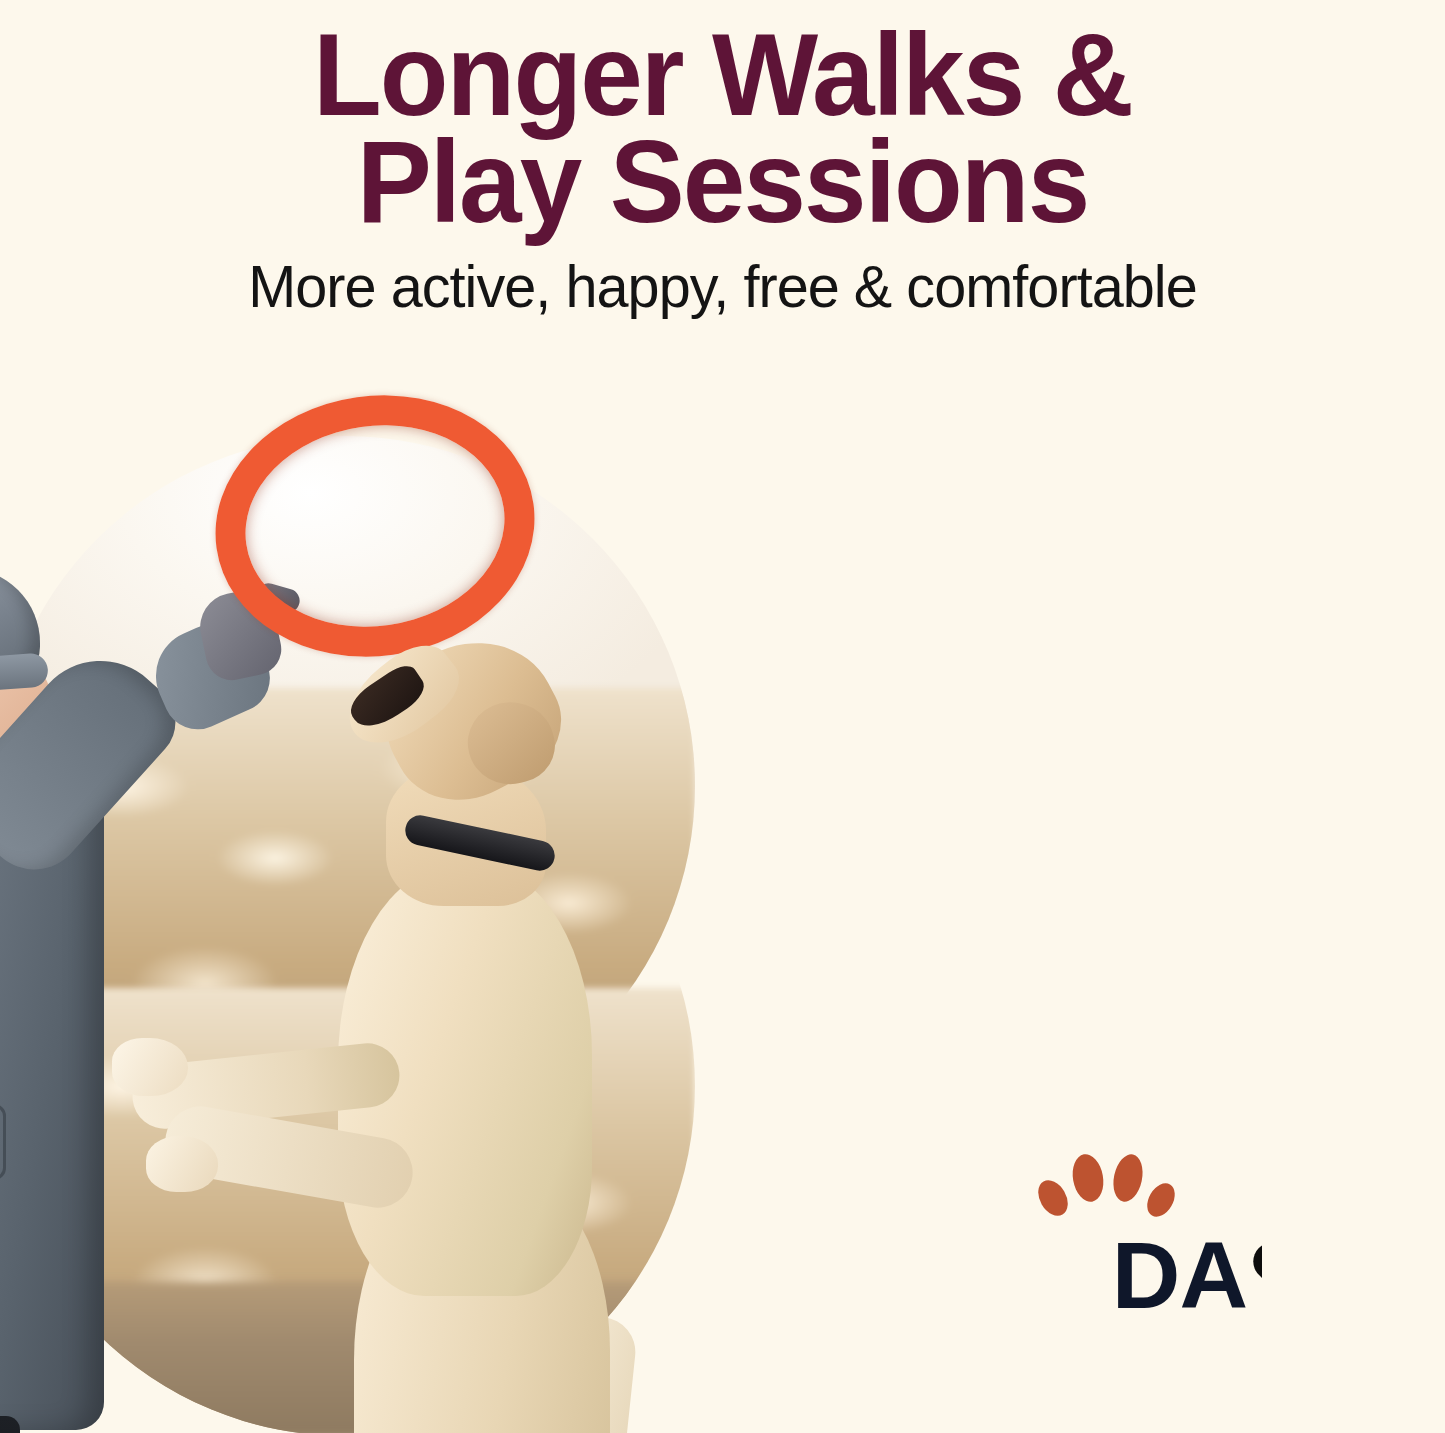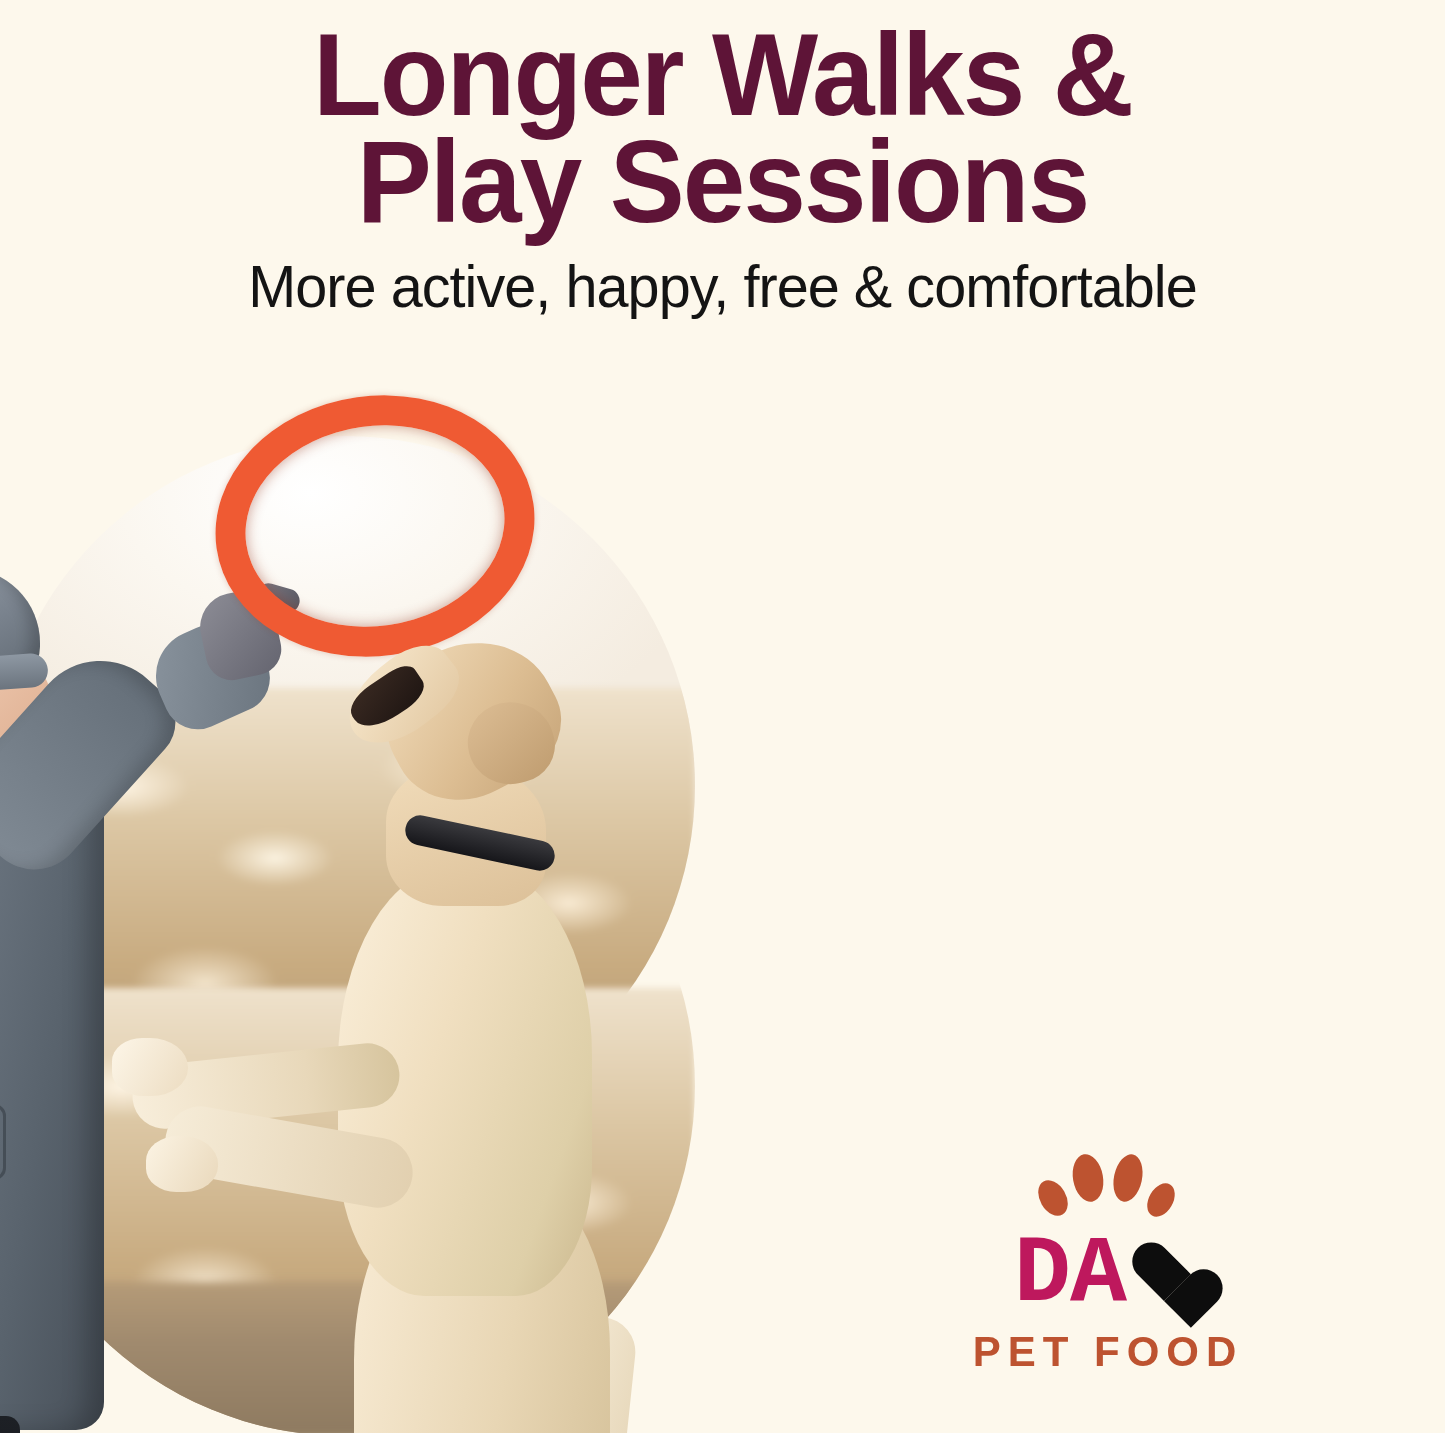--- a/index.html
+++ b/index.html
@@ -175,23 +175,23 @@
   .b-desc{
     color:#1F1F1F;font-family:"Liberation Sans", sans-serif;font-weight:normal;
     font-size:40px;line-height:1.12;letter-spacing:-0.8px;margin:0;
     transform:scaleX(0.96);transform-origin:left;
   }
 
   
   .logo{position:absolute;left:893px;top:1148px;width:430px;text-align:center;}
   .logo-paw{position:relative;width:150px;height:78px;margin:0 auto 4px auto;}
   .logo-word{
-    color:#be185d;font-family:Liberation Mono, monospace;font-weight:bold;
+    color:#0f172a;font-family:Liberation Sans, sans-serif;font-weight:bold;
     font-size:95px;line-height:0.95;letter-spacing:-1px;
-    display:flex;align-items:center;justify-content:center;
+    display:flex;align-items:center;justify-content:flex-end;
   }
   .logo-heart{
     position:relative;display:inline-block;width:72px;height:72px;margin:0 2px;
   }
   .logo-heart::before,.logo-heart::after{
     content:"";position:absolute;top:6px;width:38px;height:56px;
     background:#0D0D0D;border-radius:38px 38px 0 0;
   }
   .logo-heart::before{left:36px;transform:rotate(-45deg);transform-origin:0 100%;}
   .logo-heart::after{left:36px;transform:rotate(45deg);transform-origin:0 100%;}
@@ -273,16 +273,15 @@
         <ellipse cx="20" cy="50" rx="13" ry="19" fill="#BD5330" transform="rotate(-30 20 50)"></ellipse>
         <ellipse cx="55" cy="30" rx="15" ry="24" fill="#BD5330" transform="rotate(-10 55 30)"></ellipse>
         <ellipse cx="95" cy="30" rx="14" ry="24" fill="#BD5330" transform="rotate(12 95 30)"></ellipse>
         <ellipse cx="128" cy="52" rx="12" ry="18" fill="#BD5330" transform="rotate(30 128 52)"></ellipse>
       </svg>
     </div>
     <div class="logo-word">
       <span>DA</span>
       <span class="logo-heart"></span>
     </div>
-    <div class="logo-sub">PET FOOD</div>
   </div>
 
 </div>
 
 </body></html>

